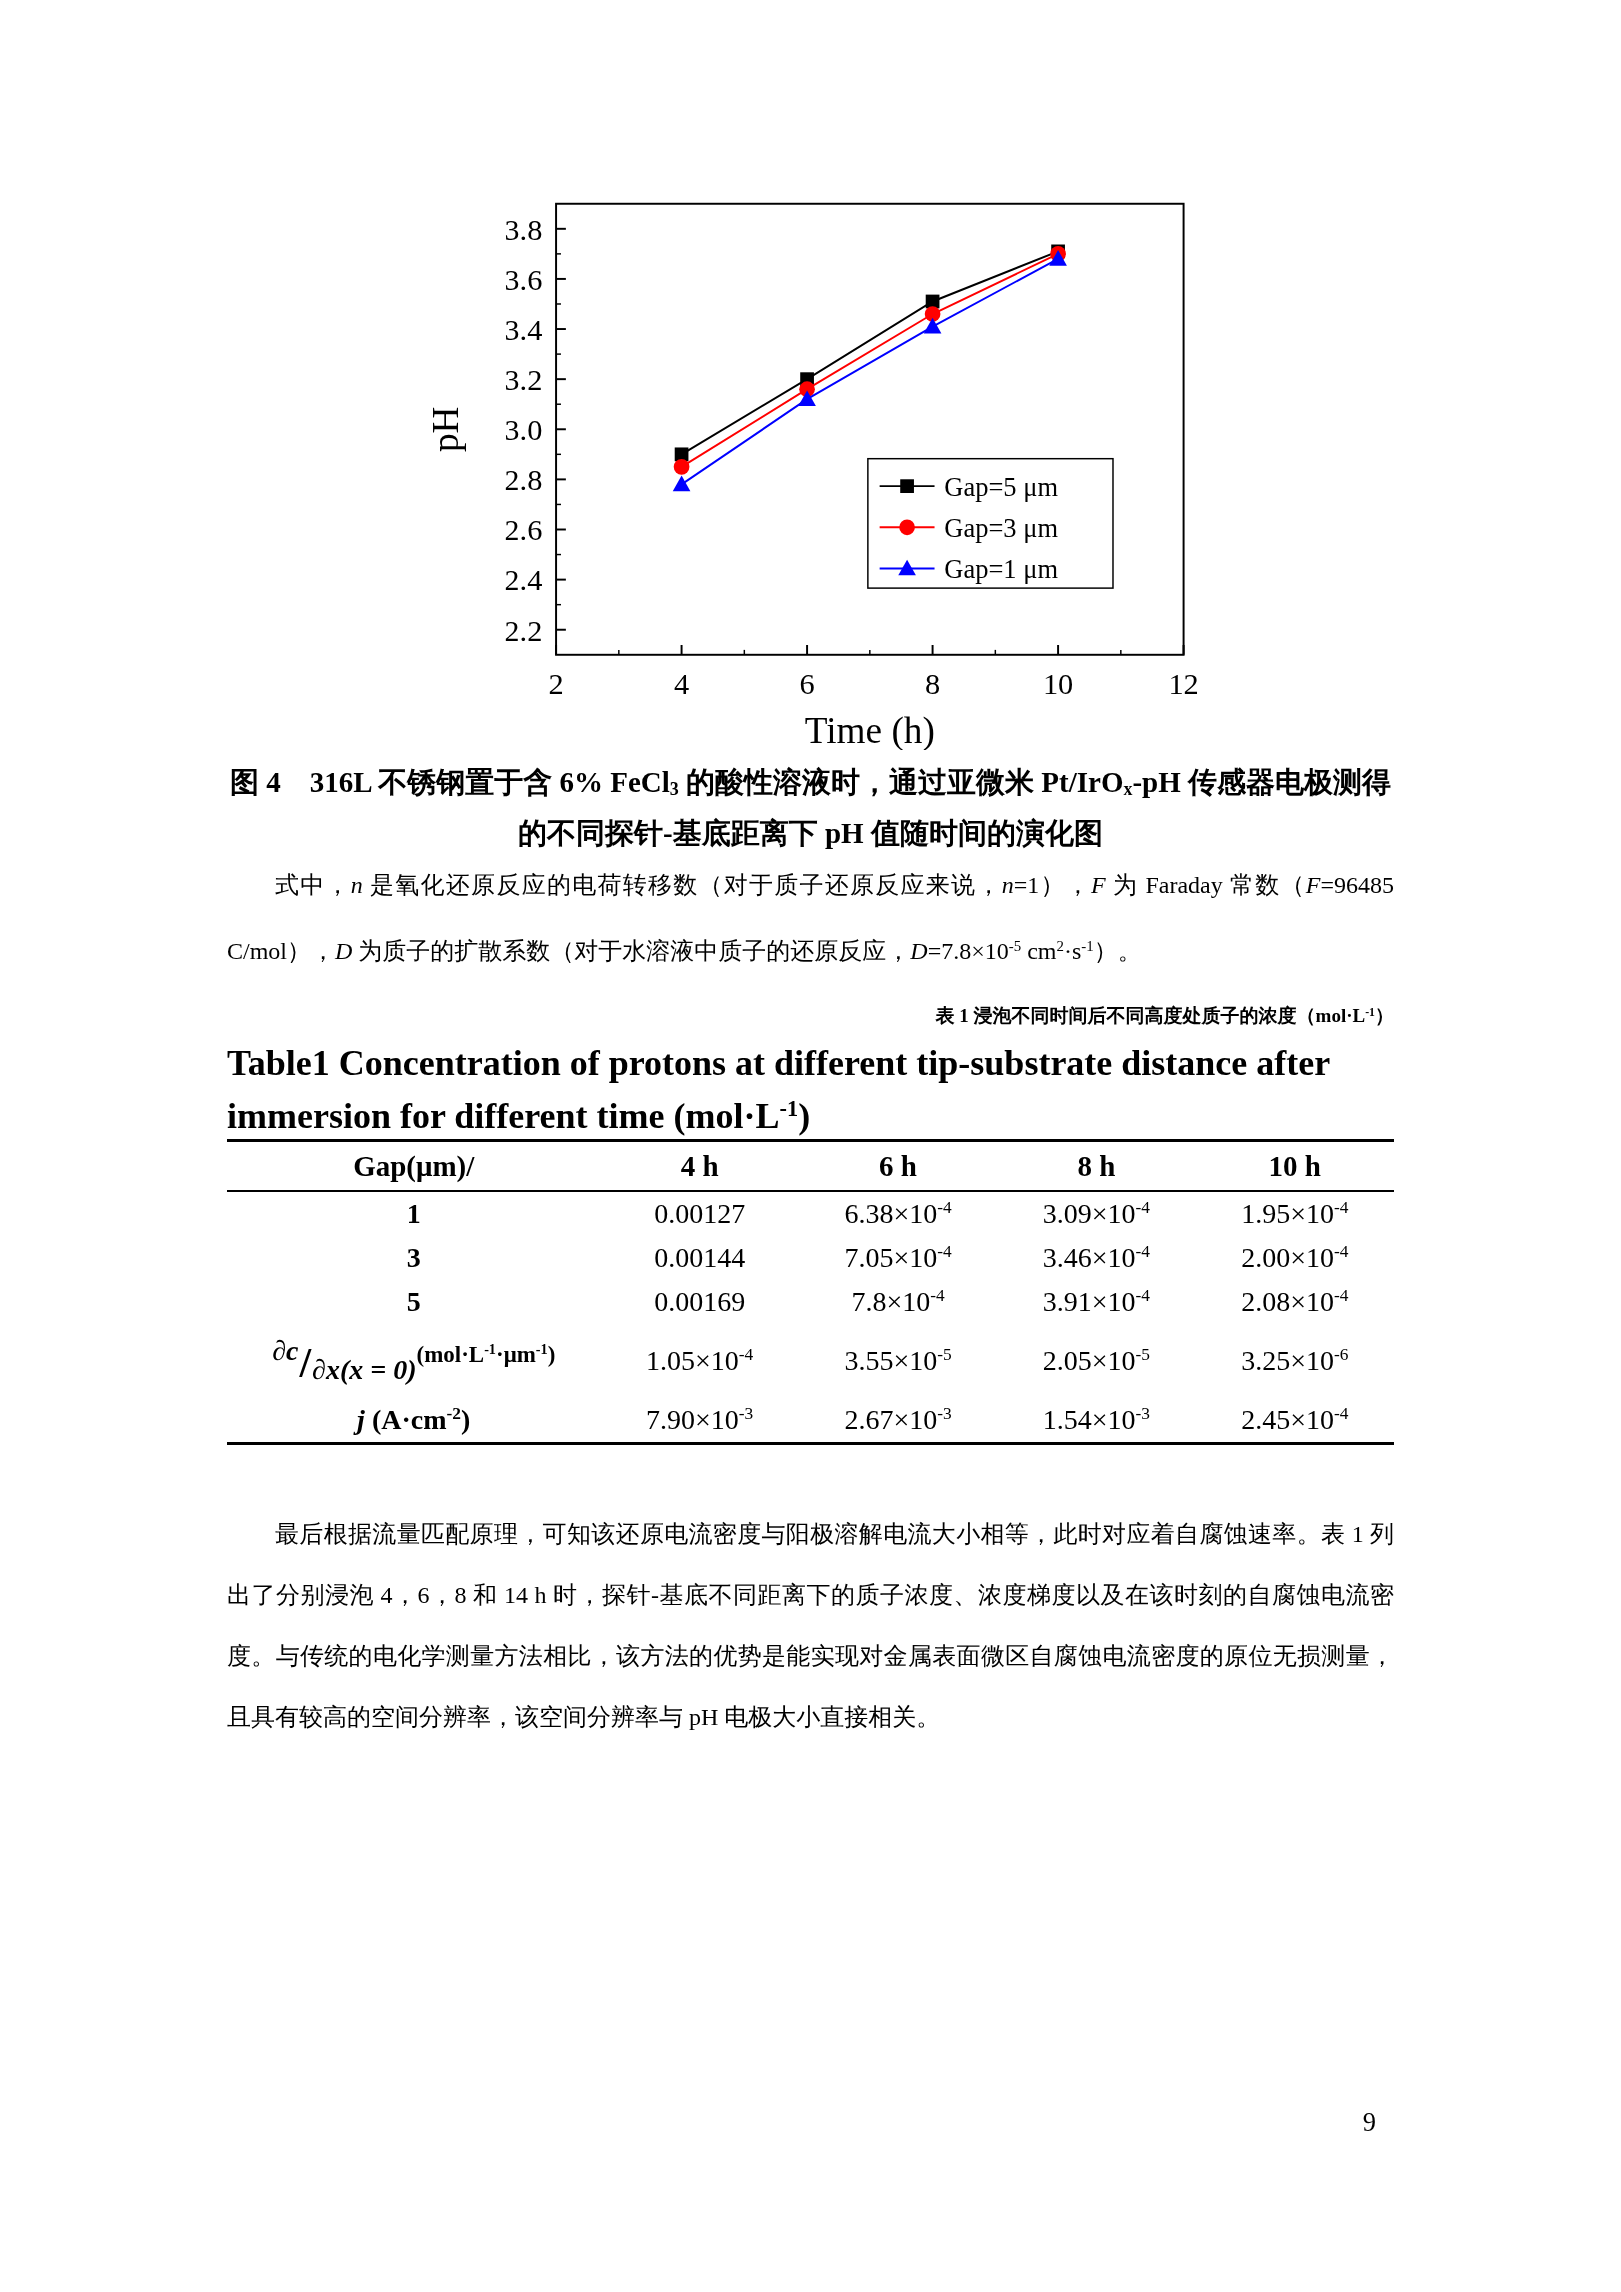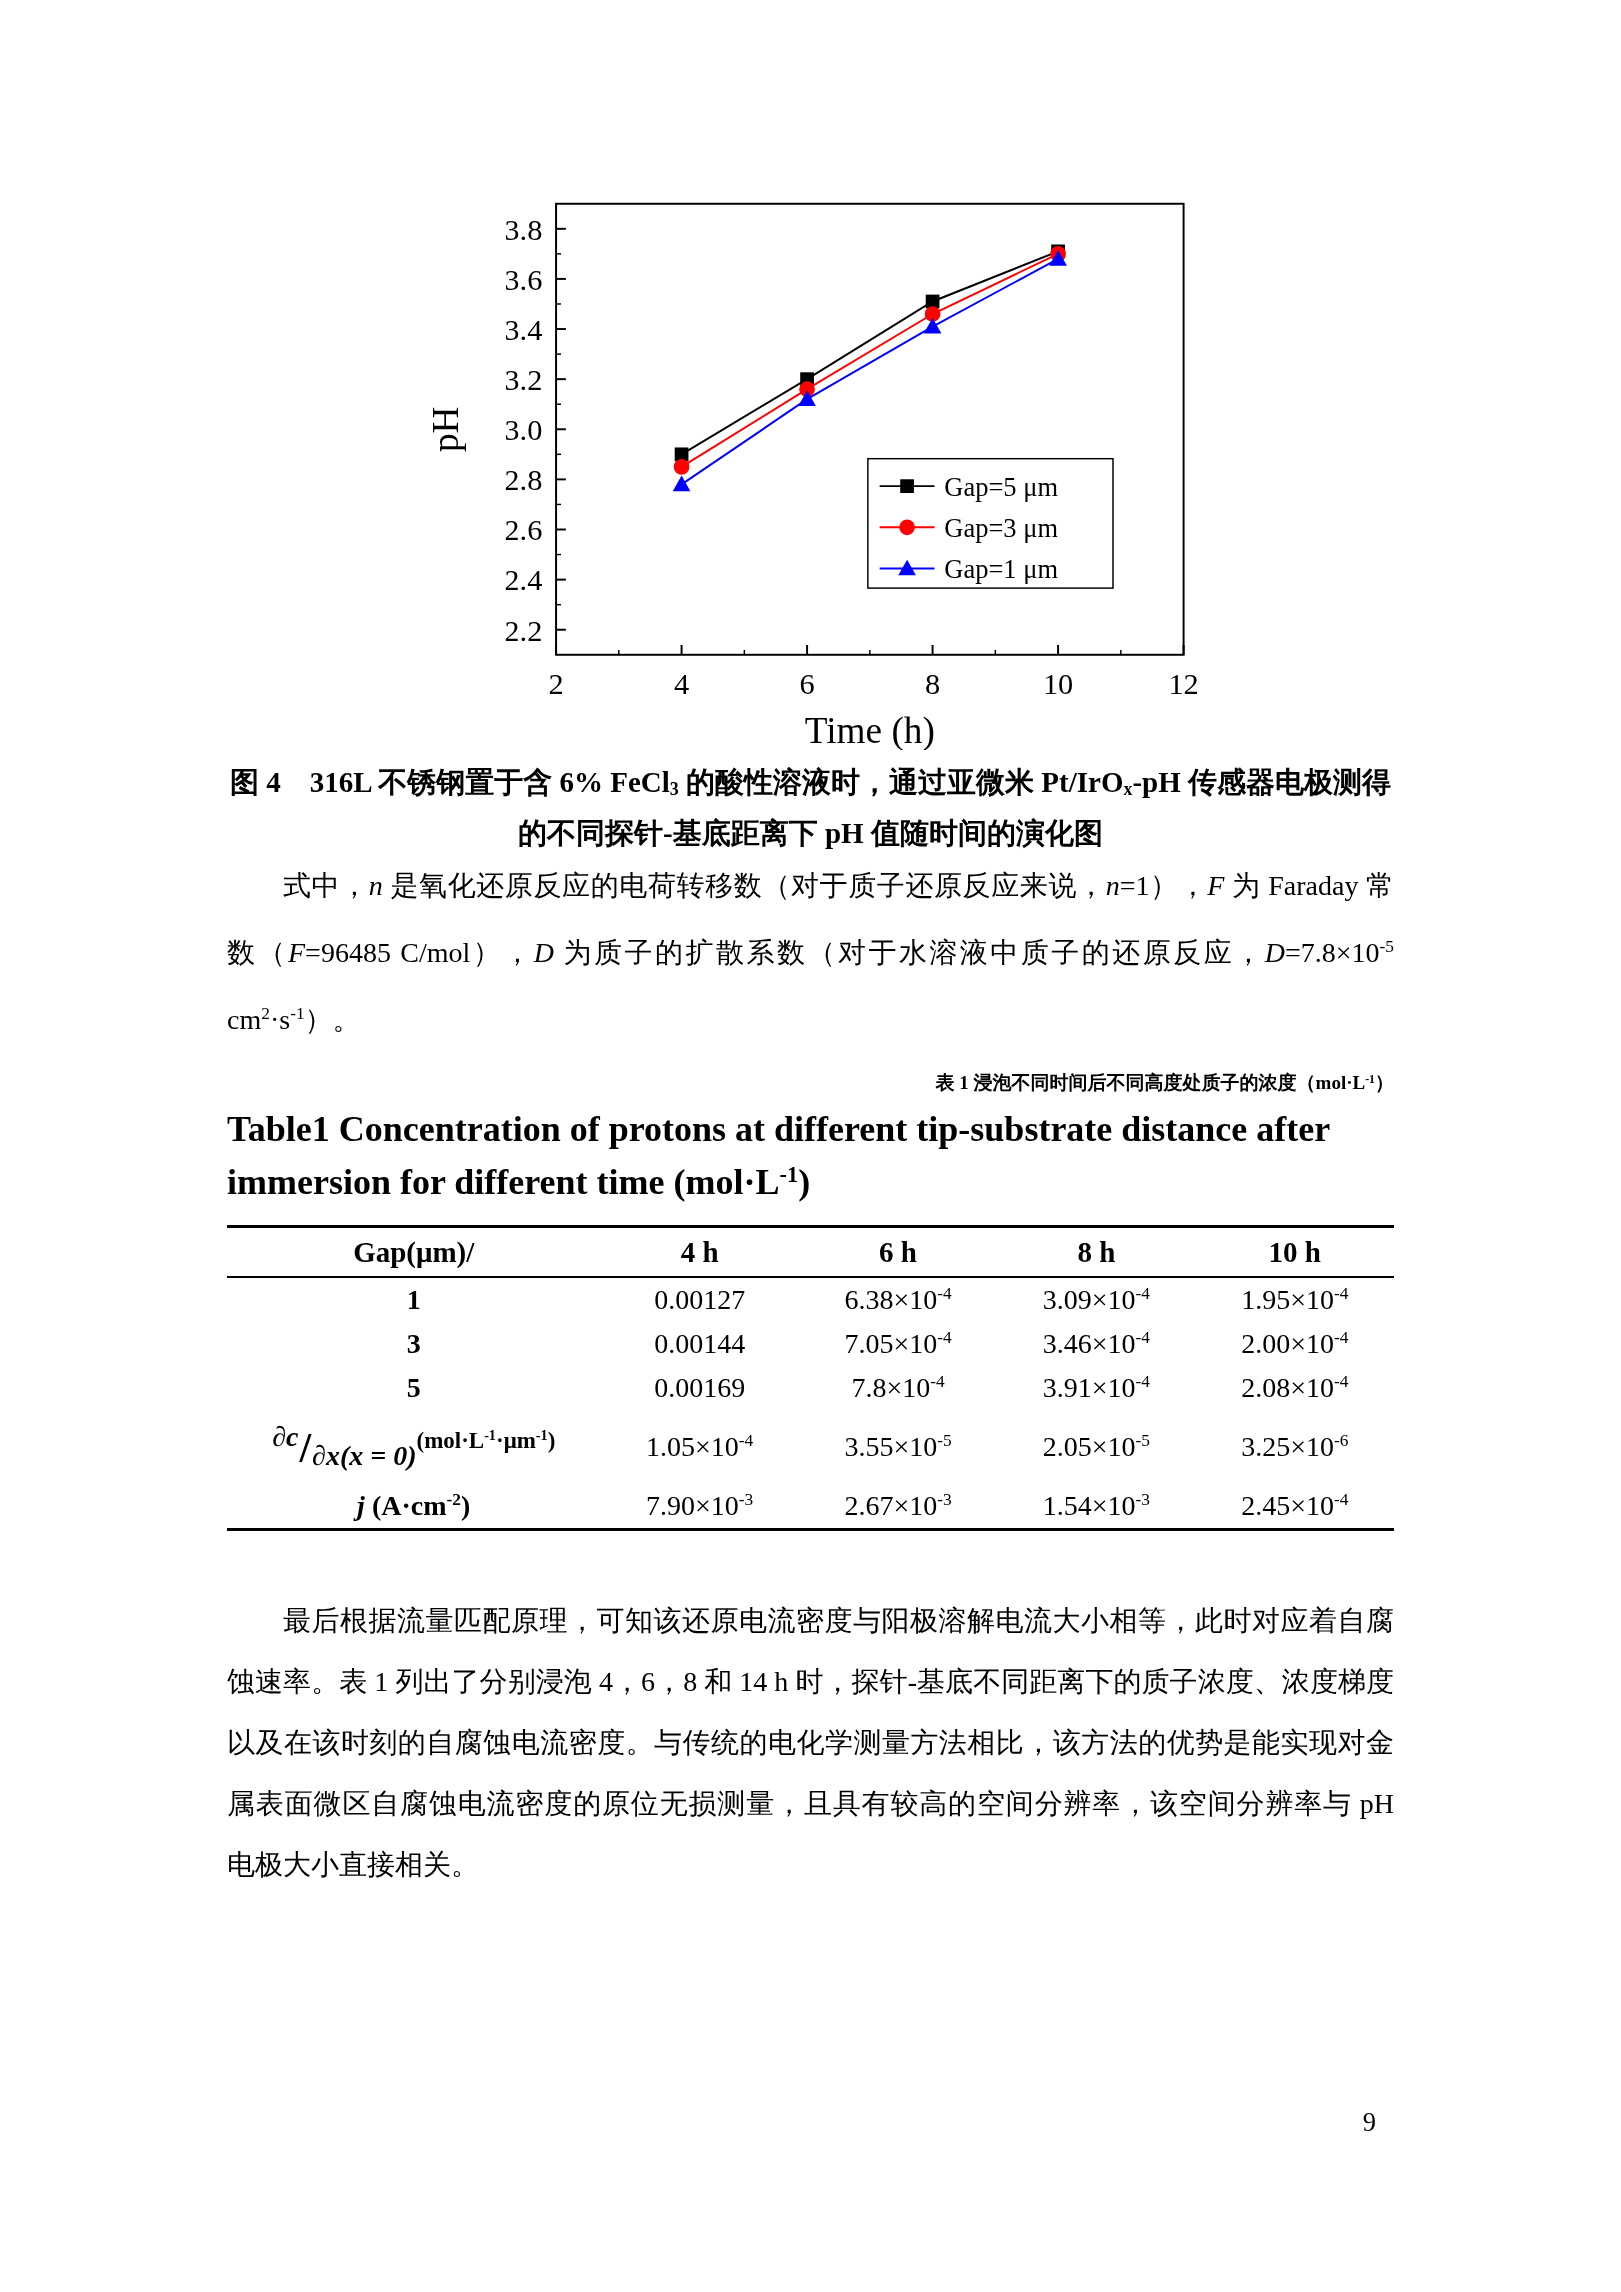--- a/index.html
+++ b/index.html
@@ -21,32 +21,32 @@
     margin-top:9.8px; text-align:center; font-weight:bold;
     font-size:29px; line-height:44px;
   }
   .fig-caption-en {
     text-align:center; font-weight:bold; font-size:28px; line-height:61px;
     max-width:1078px; margin:0 auto;
   }
 
   
   .body-par {
-    font-size:28px; line-height:61px; text-align:justify;
+    font-size:24px; line-height:61px; text-align:justify;
     text-justify:inter-ideograph; text-indent:2em;
   }
   .body-par.last { margin-top:59px; }
 
   
   .tbl-caption-cn { margin-top:5.9px; text-align:right; font-weight:bold; font-size:19px; line-height:49px; }
   .tbl-caption-en { font-weight:bold; font-size:36px; line-height:45px; }
 
   
   .data-table {
-    width:100%; border-collapse:collapse; margin-top:19px;
+    width:100%; border-collapse:collapse; margin-top:0;
     border-top:3.9px solid #000; border-bottom:3.9px solid #000;
     font-size:28px;
   }
   .data-table th {
     font-weight:bold; font-size:29px; padding:7.8px 3.9px;
     border-bottom:2.9px solid #000; text-align:center;
   }
   .data-table td { text-align:center; padding:5.9px 3.9px; }
   .data-table col.c0 { width:32%; }
   .data-table col.cv { width:17%; }

